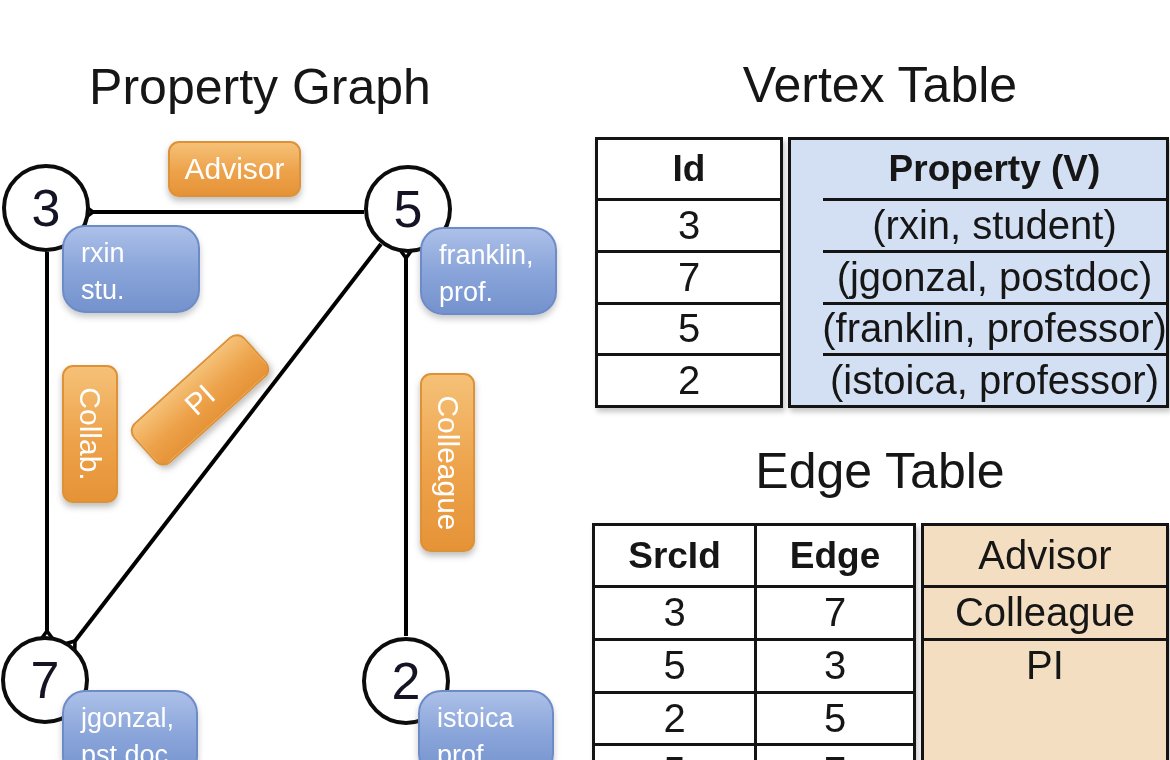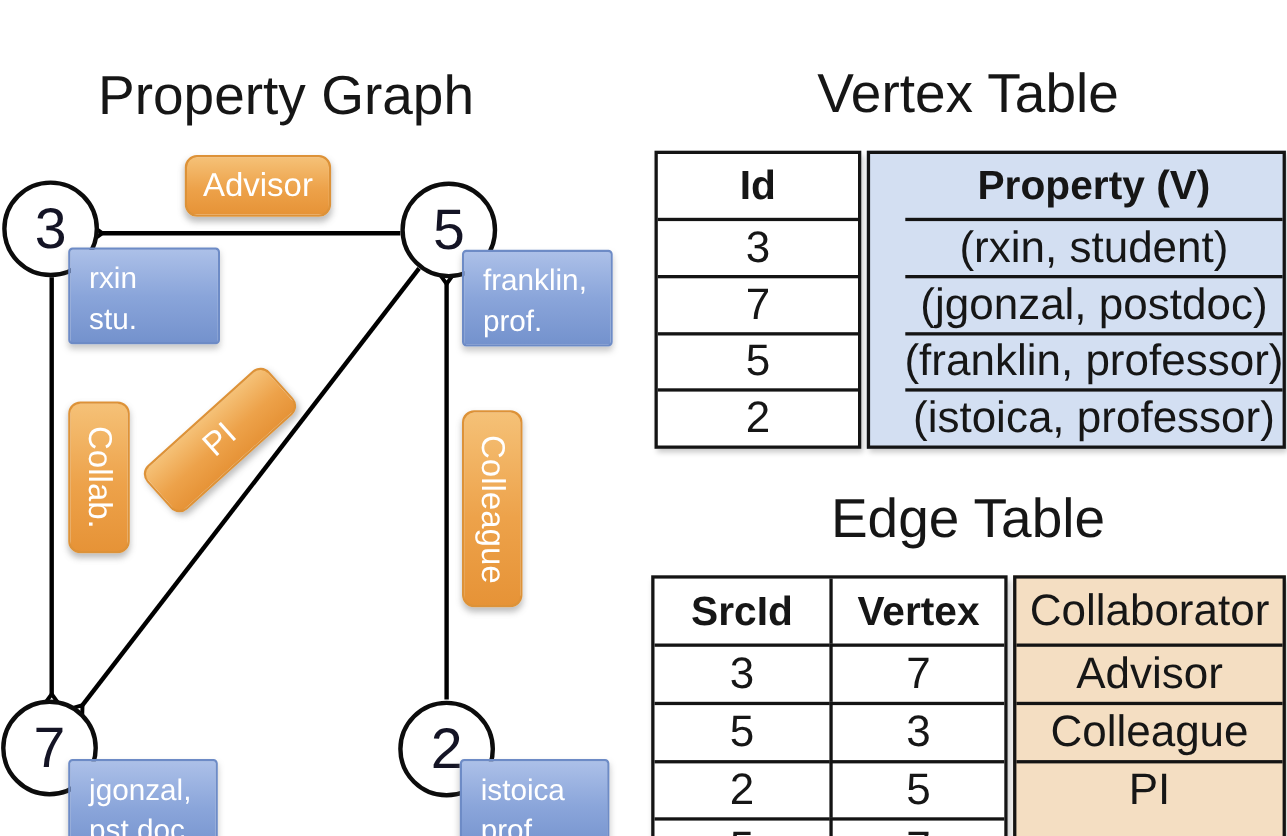--- a/index.html
+++ b/index.html
@@ -20,21 +20,21 @@
   }
   .elabel{
     position:absolute;display:flex;align-items:center;justify-content:center;
     background:linear-gradient(180deg,#f5c177 0%,#eda24a 55%,#e69337 100%);
     border:2px solid #dd9238;border-radius:11px;color:#fff;font-size:30px;
     box-shadow:0 4px 6px rgba(110,110,110,.45);z-index:3;box-sizing:border-box;
   }
   .elabel .vtext{transform:rotate(90deg);white-space:nowrap;}
   .pbox{
     position:absolute;background:linear-gradient(180deg,#acc0e8 0%,#8aa5da 50%,#7492cd 100%);
-    border:2px solid #6d8bc6;border-radius:4px;color:#fff;font-size:27px;line-height:37px;
+    border:2px solid #6d8bc6;border-radius:23px;color:#fff;font-size:27px;line-height:37px;
     padding:8px 0 0 17px;box-shadow:0 4px 6px rgba(120,120,120,.4);z-index:4;box-sizing:border-box;
   }
   
   .tbox{
     position:absolute;box-sizing:border-box;border:3px solid #141414;background:#fff;
     display:grid;box-shadow:2px 4px 5px rgba(0,0,0,.22);
   }
   .tcell{
     display:flex;align-items:center;justify-content:center;font-size:40px;
     white-space:nowrap;overflow:hidden;color:#161616;
@@ -121,31 +121,30 @@
     <div class="tcell">(rxin, student)</div>
     <div class="tcell">(jgonzal, postdoc)</div>
     <div class="tcell">(franklin, professor)</div>
     <div class="tcell">(istoica, professor)</div>
   </div>
 
   <div class="title" style="left:600px;top:402px;width:560px;">Edge Table</div>
 
   <div class="tbox col2" style="left:592px;top:483px;width:324px;height:276px;">
     <div class="tcell th">SrcId</div>
-    <div class="tcell th">Vertex</div>
+    <div class="tcell th">Edge</div>
     <div class="tcell">3</div>
     <div class="tcell">7</div>
     <div class="tcell">5</div>
     <div class="tcell">3</div>
     <div class="tcell">2</div>
     <div class="tcell">5</div>
     <div class="tcell">5</div>
     <div class="tcell">7</div>
   </div>
 
   <div class="tbox col1 fill-peach" style="left:921px;top:483px;width:248px;height:276px;grid-template-rows:59px repeat(4,1fr);">
-    <div class="tcell">Collaborator</div>
     <div class="tcell">Advisor</div>
     <div class="tcell">Colleague</div>
     <div class="tcell">PI</div>
   </div>
 
 </div>
 
 </body></html>

